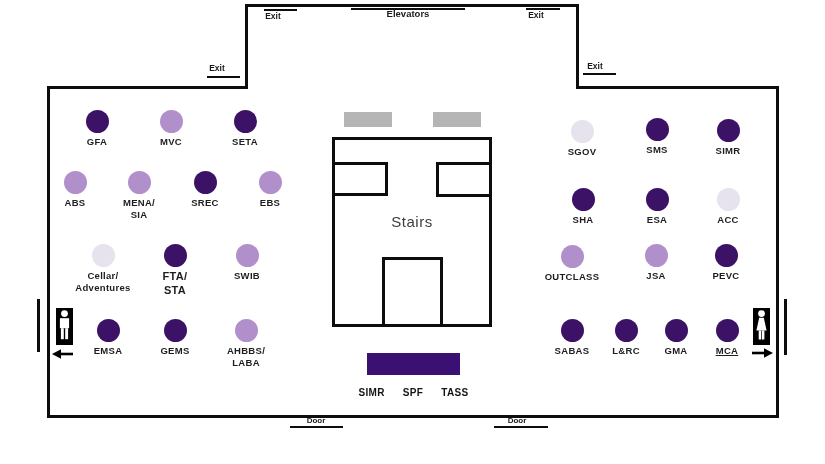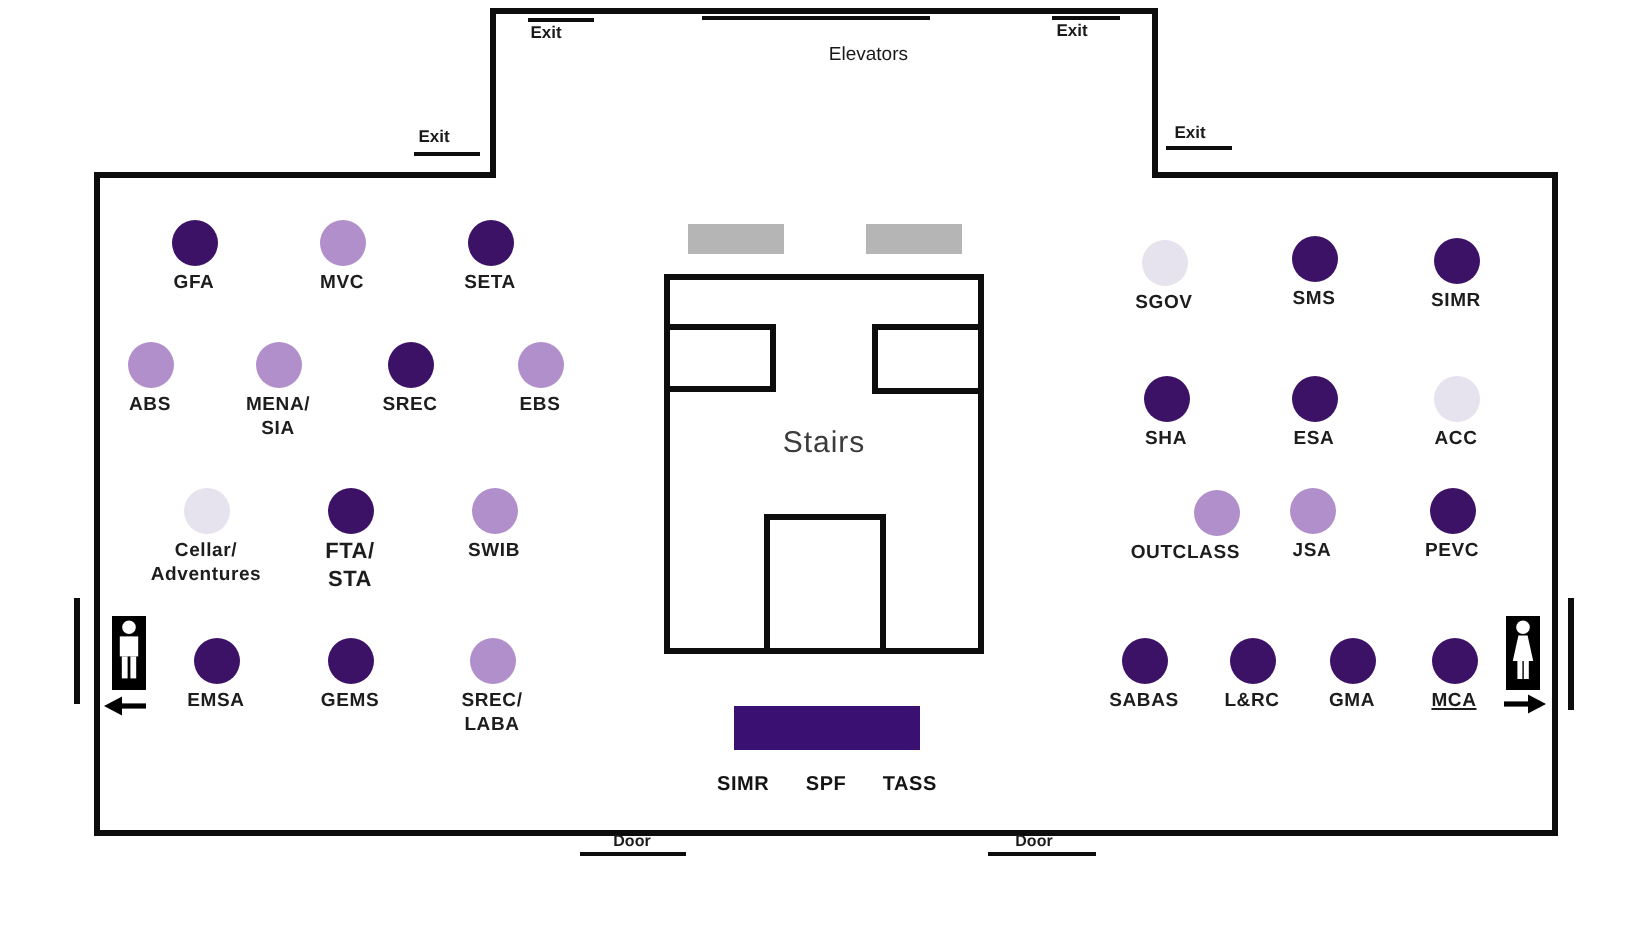--- a/index.html
+++ b/index.html
@@ -42,21 +42,21 @@
   <div class="wall" style="left:47px;top:415px;width:732px;height:3px;"></div>
 
   <div class="wall" style="left:245px;top:4px;width:3px;height:85px;"></div>
   <div class="wall" style="left:576px;top:4px;width:3px;height:85px;"></div>
   <div class="wall" style="left:245px;top:4px;width:334px;height:3px;"></div>
 
   <div class="mark" style="left:264px;top:9px;width:33px;"></div>
   <div class="small-label" style="left:255px;top:11px;width:36px;">Exit</div>
 
   <div class="mark" style="left:351px;top:8px;width:114px;"></div>
-  <div class="small-label" style="left:362px;top:22px;width:92px;font-size:9.5px;font-weight:normal;text-align:right;">Elevators</div>
+  <div class="small-label" style="left:362px;top:8px;width:92px;font-size:9.5px;font-weight:bold;">Elevators</div>
 
   <div class="mark" style="left:526px;top:8px;width:34px;"></div>
   <div class="small-label" style="left:518px;top:10px;width:36px;">Exit</div>
 
   <div class="small-label" style="left:199px;top:63px;width:36px;">Exit</div>
   <div class="mark" style="left:207px;top:76px;width:33px;"></div>
 
   <div class="small-label" style="left:577px;top:61px;width:36px;">Exit</div>
   <div class="mark" style="left:583px;top:73px;width:33px;"></div>
 
@@ -157,21 +157,21 @@
       <div class="booth" style="left: 48px; top: 319px;">
         <div class="dot" style="background: rgb(59, 18, 102);"></div>
         <div class="booth-label">EMSA</div>
       </div>
       <div class="booth" style="left: 115px; top: 319px;">
         <div class="dot" style="background: rgb(59, 18, 102);"></div>
         <div class="booth-label">GEMS</div>
       </div>
       <div class="booth" style="left: 186px; top: 319px;">
         <div class="dot" style="background: rgb(177, 143, 203);"></div>
-        <div class="booth-label">SREC/
+        <div class="booth-label">AHBBS/
 LABA</div>
       </div>
       <div class="booth" style="left: 522px; top: 120px;">
         <div class="dot" style="background: rgb(230, 226, 238);"></div>
         <div class="booth-label">SGOV</div>
       </div>
       <div class="booth" style="left: 597px; top: 118px;">
         <div class="dot" style="background: rgb(59, 18, 102);"></div>
         <div class="booth-label">SMS</div>
       </div>
@@ -184,21 +184,21 @@
         <div class="booth-label">SHA</div>
       </div>
       <div class="booth" style="left: 597px; top: 188px;">
         <div class="dot" style="background: rgb(59, 18, 102);"></div>
         <div class="booth-label">ESA</div>
       </div>
       <div class="booth" style="left: 668px; top: 188px;">
         <div class="dot" style="background: rgb(230, 226, 238);"></div>
         <div class="booth-label">ACC</div>
       </div>
-      <div class="booth" style="left: 500px; top: 245px; align-items: flex-end;">
+      <div class="booth" style="left: 512px; top: 245px;">
         <div class="dot" style="background: rgb(177, 143, 203);"></div>
         <div class="booth-label">OUTCLASS</div>
       </div>
       <div class="booth" style="left: 596px; top: 244px;">
         <div class="dot" style="background: rgb(177, 143, 203);"></div>
         <div class="booth-label">JSA</div>
       </div>
       <div class="booth" style="left: 666px; top: 244px;">
         <div class="dot" style="background: rgb(59, 18, 102);"></div>
         <div class="booth-label">PEVC</div>

